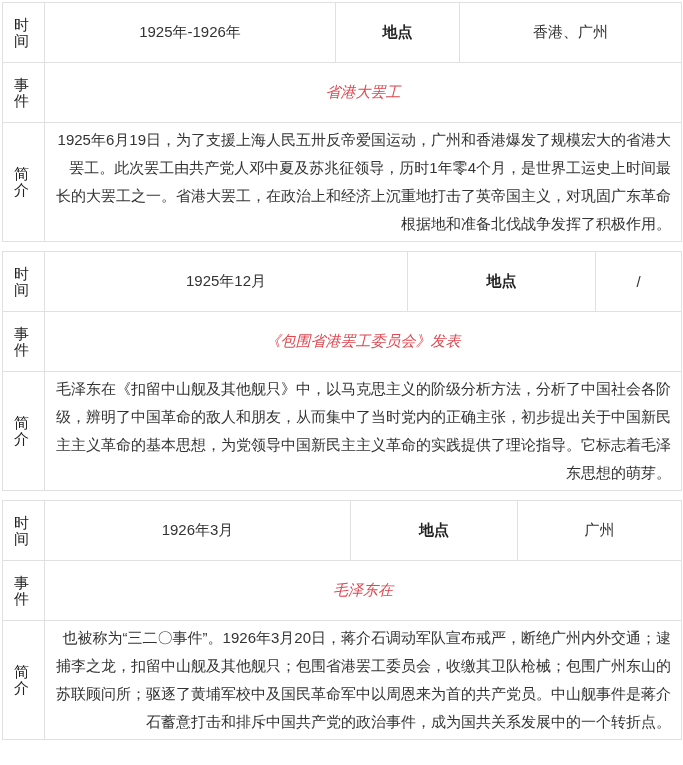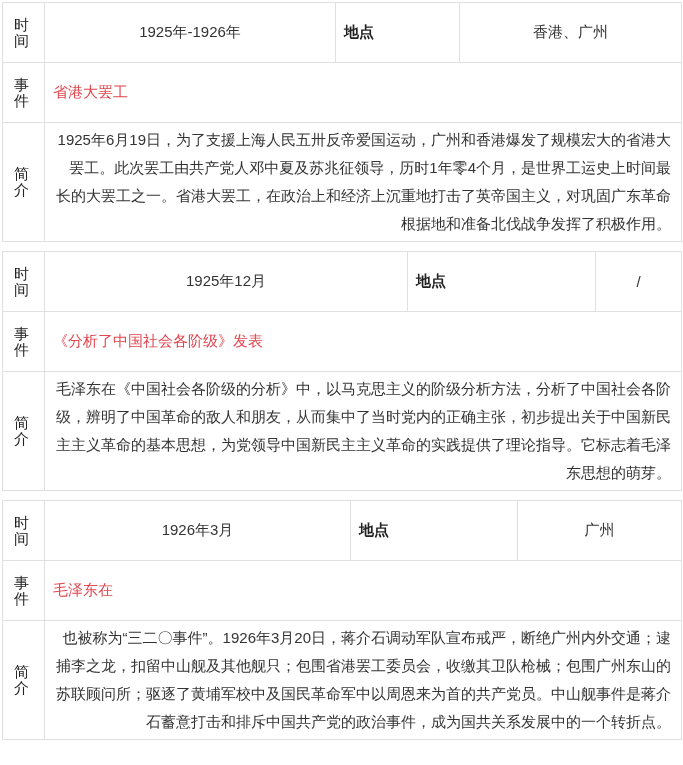--- a/index.html
+++ b/index.html
@@ -41,29 +41,31 @@
     word-break: break-all;
     line-height: 16px;
   }
   td.cell-value {
     text-align: center;
     padding: 0 8px;
     color: var(--body-text);
     margin-top: 37px;
   }
   td.loc-label {
-    text-align: left;
+    text-align: center;
     font-weight: bold;
     color: var(--label-text);
     padding: 4px 8px;
   }
   tr.time-row td, tr.event-row td { height: 60px; }
   td.event-title {
+    text-align: center;
     color: var(--accent-red);
     padding: 4px 8px;
+    font-style: italic;
   }
   td.intro-text {
     text-align: right;
     padding: 3px 10px;
     line-height: 28px;
     color: var(--body-text);
   }
   
   table.t1 col.c-time { width: 291px; }
   table.t1 col.c-locl { width: 124px; }
@@ -113,25 +115,25 @@
   </colgroup>
   <tbody>
       <tr class="time-row">
     <td class="side-label">时间</td>
     <td class="cell-value">1925年12月</td>
     <td class="loc-label">地点</td>
     <td class="cell-value">/</td>
   </tr>
   <tr class="event-row">
     <td class="side-label">事件</td>
-    <td class="event-title" colspan="3">《分析了中国社会各阶级》发表</td>
+    <td class="event-title" colspan="3">《包围省港罢工委员会》发表</td>
   </tr>
   <tr class="intro-row">
     <td class="side-label">简介</td>
-    <td class="intro-text" colspan="3">毛泽东在《中国社会各阶级的分析》中，以马克思主义的阶级分析方法，分析了中国社会各阶级，辨明了中国革命的敌人和朋友，从而集中了当时党内的正确主张，初步提出关于中国新民主主义革命的基本思想，为党领导中国新民主主义革命的实践提供了理论指导。它标志着毛泽东思想的萌芽。</td>
+    <td class="intro-text" colspan="3">毛泽东在《扣留中山舰及其他舰只》中，以马克思主义的阶级分析方法，分析了中国社会各阶级，辨明了中国革命的敌人和朋友，从而集中了当时党内的正确主张，初步提出关于中国新民主主义革命的基本思想，为党领导中国新民主主义革命的实践提供了理论指导。它标志着毛泽东思想的萌芽。</td>
   </tr>
 </tbody>
   </table>
 
 <table class="record t3">
   <colgroup>
     <col class="c-label">
       <col class="c-time">
       <col class="c-locl">
       <col class="c-locv">

